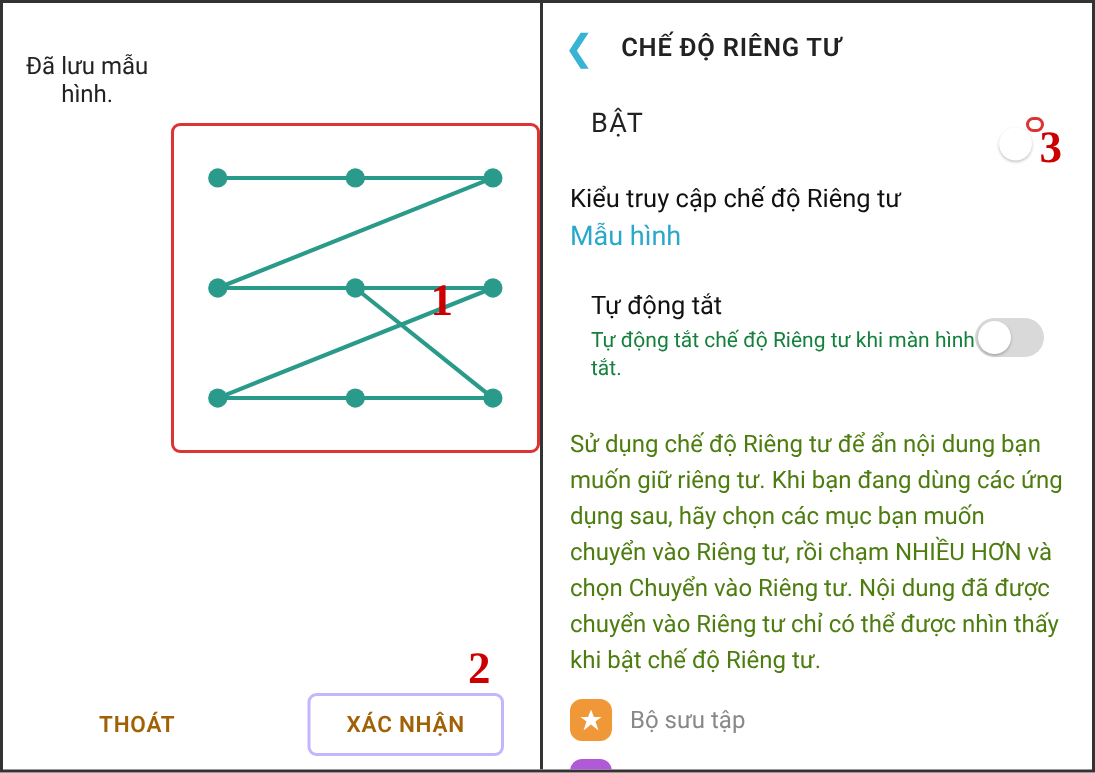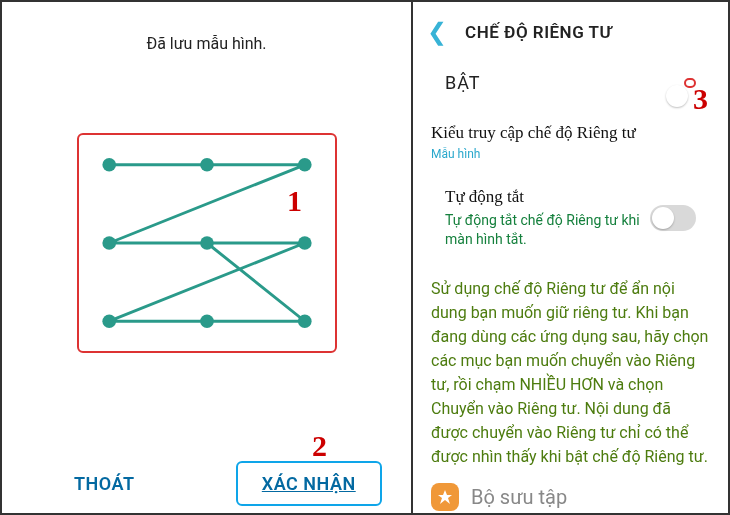--- a/index.html
+++ b/index.html
@@ -6,25 +6,25 @@
     body {
       width: 730px;
       height: 515px;
       font-family: -apple-system, BlinkMacSystemFont, "Segoe UI", Roboto, sans-serif;
       background: #fff;
       border: 2px solid #333;
       display: flex;
       position: relative;
     }
     .left-panel {
-      width: 411px;
+      width: 360px;
       height: 100%;
       border-right: 2px solid #333;
       display: flex;
-      flex-direction: column;
+      flex-direction: row;
       position: relative;
       padding: 0;
     }
     .saved-text {
       text-align: center;
       font-size: 16px;
       color: #222;
       margin-top: 32px;
     }
     .pattern-container {
@@ -56,31 +56,30 @@
       left: 0;
       right: 0;
       height: 60px;
       display: flex;
     }
     .btn-exit, .btn-confirm {
       flex: 1;
       display: flex;
       align-items: center;
       justify-content: center;
-      font-size: 18px;
+      font-size: 15px;
       font-weight: 600;
-      color: #0369a1;
+      color: #a16207;
       letter-spacing: 0.5px;
       cursor: pointer;
     }
     .confirm-border {
-      border: 2px solid #0ea5e9;
+      border: 2px solid #c4b5fd;
       border-radius: 6px;
       padding: 10px 24px;
-      text-decoration: underline;
     }
     .right-panel {
       flex: 1;
       height: 100%;
       display: flex;
       flex-direction: column;
       position: relative;
       padding-top: 10px;
     }
     .header-row {
@@ -116,24 +115,23 @@
     }
     .setting-label-strong {
       font-size: 18px;
       color: #222;
       letter-spacing: 1px;
     }
     .setting-title {
       font-size: 17px;
       color: #111;
       margin-bottom: 4px;
-      font-family: Liberation Serif, serif;
     }
     .setting-sub {
-      font-size: 12px;
+      font-size: 18px;
       color: #2aa8cc;
     }
     .setting-sub-grey {
       font-size: 14px;
       color: #15803d;
       max-width: 260px;
       line-height: 1.35;
     }
     .toggle {
       width: 46px;
@@ -181,21 +179,21 @@
       border-radius: 8px;
       display: flex;
       align-items: center;
       justify-content: center;
       font-size: 16px;
       color: #fff;
     }
     .app-icon.gallery { background: #f09838; }
     .app-icon.video { background: #b05ad8; }
     .app-label {
-      font-size: 20px;
+      font-size: 16px;
       color: #888;
     }
   </style>
 </head>
 <body>
 
 <div class="left-panel">
   <div class="saved-text">Đã lưu mẫu hình.</div>
 
   <div class="pattern-container">

